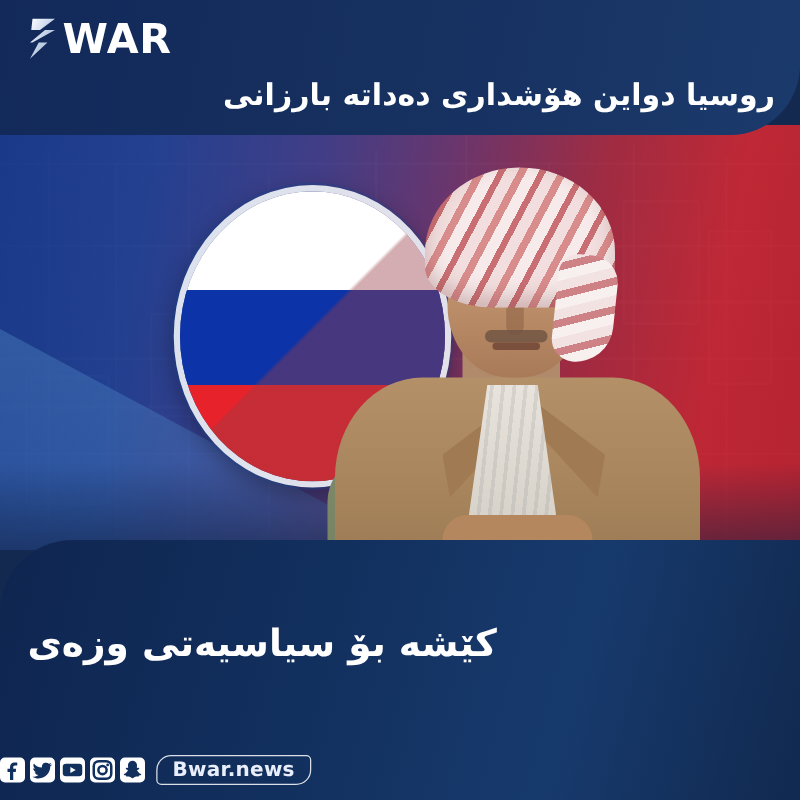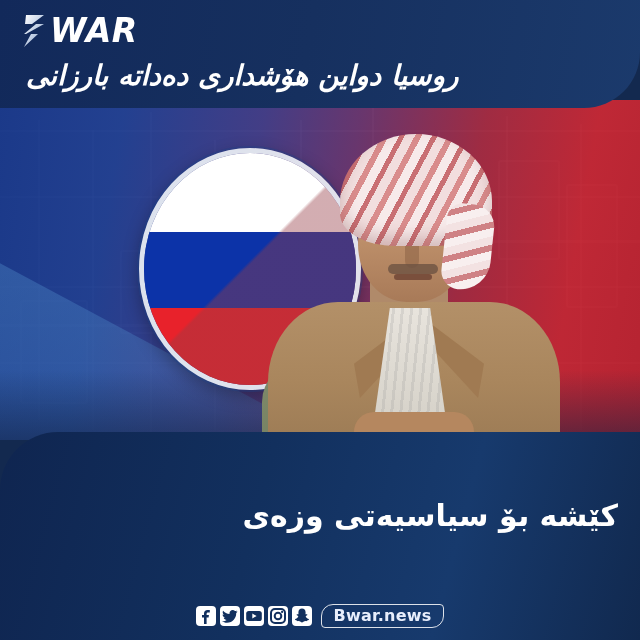--- a/index.html
+++ b/index.html
@@ -51,37 +51,36 @@
     position:absolute;left:0;top:370px;width:640px;height:70px;
     background:linear-gradient(180deg, rgba(17,35,70,0), rgba(16,33,66,.55));
   }
 
   
   .header{
     position:absolute; left:0; top:0; width:640px; height:108px;
     background:linear-gradient(100deg,#12295a 0%,#16305f 48%,#1b3a6c 100%);
     border-bottom-right-radius:56px;
     z-index:6;
-    font-style:italic;
   }
   .logo{
     position:absolute; left:22px; top:14px;
     display:flex; align-items:center; gap:2px;
   }
   .logo-mark{
     width:26px;height:34px;position:relative;flex:none;
   }
   .logo-text{
     color:#ffffff; font-size:33px; font-weight:bold; letter-spacing:.5px;
     line-height:34px; font-family:"DejaVu Sans","Liberation Sans",sans-serif;
   }
   .headline{
     position:absolute; right:20px; left:26px; top:56px;
-    text-align:left; direction:rtl;
-    color:#ffffff; font-size:28px; font-weight:bold;
+    text-align:right; direction:rtl;
+    color:#ffffff; font-size:24px; font-weight:bold;
     line-height:40px; white-space:nowrap;
     font-family:"DejaVu Sans","Liberation Sans",sans-serif;
   }
 
   
   .flag-circle{
     position:absolute; left:139px; top:148px; width:212px; height:232px;
     border-radius:50%;
     overflow:hidden;
     border:5px solid rgba(236,240,245,.92);
@@ -177,32 +176,32 @@
     position:absolute; right:0; top:4px;
     padding:6px 26px 10px 34px;
     background:linear-gradient(95deg,#7d1026 0%,#96132c 40%,#a7152f 100%);
     border-top-left-radius:26px; border-bottom-left-radius:26px;
     color:#ffffff; font-size:27px; font-weight:bold; direction:rtl;
     line-height:42px; white-space:nowrap;
     font-family:"DejaVu Sans","Liberation Sans",sans-serif;
   }
   .subline{
     position:absolute; right:22px; left:22px;
-    text-align:right; direction:rtl; color:#ffffff;
+    text-align:left; direction:rtl; color:#ffffff;
     font-size:30px; font-weight:bold; line-height:44px;
     white-space:nowrap;
     font-family:"DejaVu Sans","Liberation Sans",sans-serif;
   }
   .sub1{top:62px;}
   .sub2{top:116px;}
 
   
   .social{
     position:absolute; left:0; right:0; top:172px;
-    display:flex; justify-content:center; align-items:center; gap:4px;
+    display:flex; align-items:center; gap:4px;
     z-index:9;
   }
   .sicon{
     width:20px;height:20px;border-radius:4px;
     background:#ffffff;
     display:flex;align-items:center;justify-content:center;
     color:#12305e;font-size:13px;font-weight:bold;line-height:1;
   }
   .sicon svg{display:block;}
   .handle{

